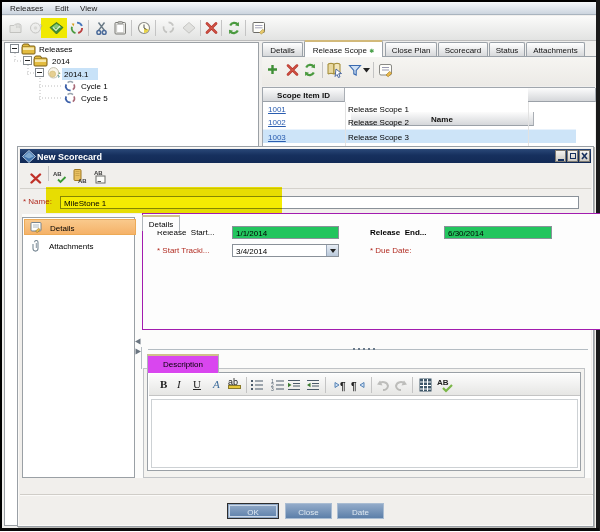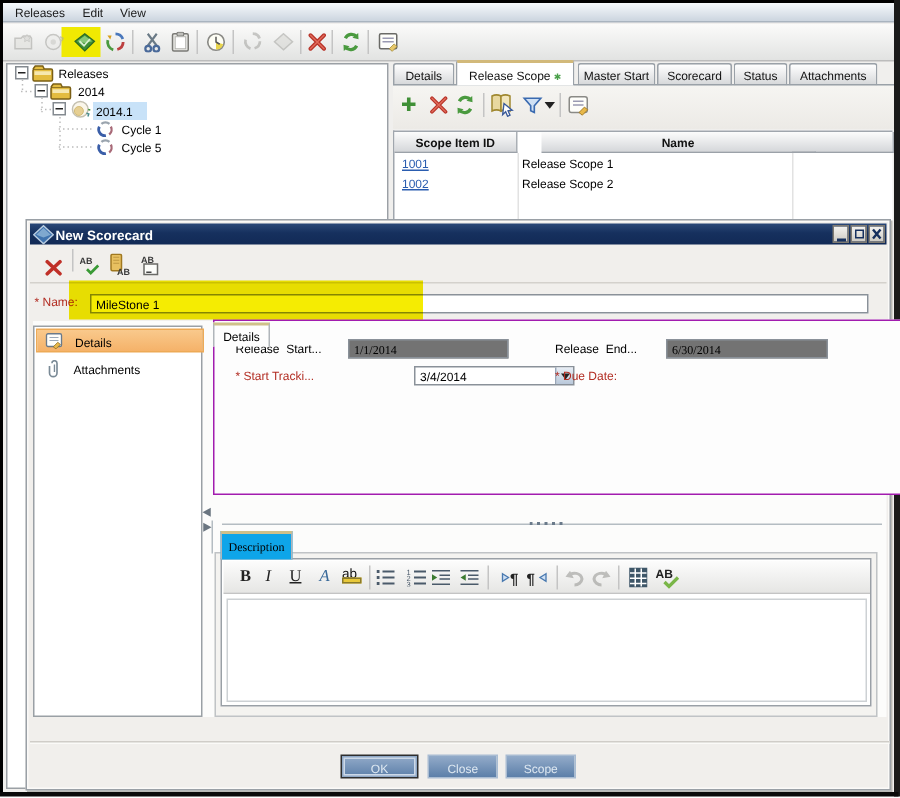--- a/index.html
+++ b/index.html
@@ -42,28 +42,28 @@
 #nameinput { position:absolute; left:42px; top:49px; width:519px; height:13px; background:#fff; border:1px solid #8a9199; color:#000; padding:2px 0 0 3px; }
 
 #dnav { position:absolute; left:4px; top:70px; width:113px; height:261px; background:#fff; border:1px solid #9aa0a5; }
 .navrow { position:absolute; left:1px; width:112px; height:16px; color:#000; }
 .navrow.sel { background:linear-gradient(#f9c98c,#f5b269); border:1px solid #edaa56; }
 
 #dettab { position:absolute; left:124px; top:68px; width:38px; height:16px; background:#fdfdfd; border:1px solid #b0b5ba; border-top:2px solid #cfc08a; border-bottom:none; text-align:center; padding-top:3px; z-index:2; }
 #detbox { position:absolute; left:124px; top:66px; width:524px; height:117px; background:#fdfdfd; border:1px solid #a21caf; }
 .flbl { position:absolute; color:#000; }
 .flbl.req { color:#b22d23; }
-.finput { position:absolute; height:13px; background:#737373; border:1px solid #8a9199; padding:2px 0 0 3px; color:#000;font-family:Liberation Serif, serif; }
-.fcombo { position:absolute; height:13px; background:#fff; border:1px solid #8a9199; padding:2px 0 0 3px; color:#000;margin-left:44px; }
+.finput { position:absolute; height:13px; background:#22c55e; border:1px solid #8a9199; padding:2px 0 0 3px; color:#000; }
+.fcombo { position:absolute; height:13px; background:#fff; border:1px solid #8a9199; padding:2px 0 0 3px; color:#000; }
 .ddbtn { position:absolute; right:0px; top:0px; width:12px; height:11px; background:linear-gradient(#e8eef5,#b9c8da); border-left:1px solid #98a6b8; }
 .ddbtn::before { content:""; position:absolute; left:3px; top:4px; border-left:3px solid transparent; border-right:3px solid transparent; border-top:4px solid #222; }
 
 #split { position:absolute; left:130px; top:202px; width:440px; height:1px; background:#b4bcc2; }
 
-#desctab { position:absolute; left:129px; top:207px; width:48px; height:19px; background:#0ea5e9; border:1px solid #b0b5ba; border-top:2px solid #cfc08a; border-bottom:none; text-align:center; padding-top:4px; z-index:2;font-family:Liberation Serif, serif; }
+#desctab { position:absolute; left:129px; top:207px; width:72px; height:19px; background:#d946ef; border:1px solid #b0b5ba; border-top:2px solid #cfc08a; border-bottom:none; text-align:center; padding-top:4px; z-index:2; }
 #descouter { position:absolute; left:125px; top:221px; width:442px; height:110px; background:#f4f3f0; border:1px solid #c0c3c6; }
 #descbox { position:absolute; left:129px; top:225px; width:434px; height:99px; background:#fff; border:1px solid #9aa0a6; }
 #desctb { position:absolute; left:1px; top:1px; width:431px; height:22px; background:linear-gradient(#fcfcfc,#e6e6e4); border-bottom:1px solid #c4c4c4; }
 #descarea { position:absolute; left:3px; top:26px; width:427px; height:69px; background:#fff; border:1px solid #cdd1d4; }
 
 #botline { position:absolute; left:2px; top:347px; width:573px; height:2px; background:#fbfaf8; border-top:1px solid #d0cdc8; }
 .btn { position:absolute; top:356px; height:16px; background:linear-gradient(#93abc9,#5c7fa9); border:1px solid #a9bcd2; color:#dfe9f2; text-align:center; padding-top:4px; }
 #okbtn { border:1px solid #2e2e2e; box-shadow:inset 0 0 0 1px #8fa8c6, inset 0 0 0 2px #ccd9e8; }
 </style>
 </head>
@@ -210,21 +210,21 @@
 <div class="abs" style="left:62px; top:68px; width:36px; height:12px; background:#c8e2f8;"></div>
 <div class="trow abs" style="left:39px; top:45px;">Releases</div>
 <div class="trow abs" style="left:52px; top:57px;">2014</div>
 <div class="trow abs" style="left:64px; top:70px;">2014.1</div>
 <div class="trow abs" style="left:81px; top:82px;">Cycle 1</div>
 <div class="trow abs" style="left:81px; top:94px;">Cycle 5</div>
 
 <div id="rpanel" class="abs">
   <div class="tab" style="left:0px; width:41px;">Details</div>
   <div class="tab active" style="left:42px; width:79px;">Release Scope <span style="color:#4aa04a; font-size:6px;">✱</span></div>
-  <div class="tab" style="left:123px; width:52px;">Master Start</div>
+  <div class="tab" style="left:123px; width:52px;">Close Plan</div>
   <div class="tab" style="left:176px; width:50px;">Scorecard</div>
   <div class="tab" style="left:227px; width:36px;">Status</div>
   <div class="tab" style="left:264px; width:59px;">Attachments</div>
   <div id="rtabline"></div>
   <div id="rtoolbar">
     <div class="tsep" style="left:60px; top:5px;"></div>
     <div class="tsep" style="left:111px; top:5px;"></div>
     <div id="rticons">
       <svg class="abs" style="left:5px;top:7px;" width="11" height="11">
           <path d="M5.5 1 V10 M1 5.5 H10" stroke="#3f8f36" stroke-width="2.4"></path>
@@ -252,29 +252,33 @@
         </svg>
       <svg class="abs" style="left:116px;top:6px;" width="16" height="15">
         <rect x="1.5" y="1.5" width="12" height="10.5" rx="1.5" fill="#fefefa" stroke="#8a8a86"></rect>
         <path d="M4 4.5 h7 M4 7 h7" stroke="#9a9ab2" stroke-width="1"></path>
         <path d="M8 12 l2.2 1.8 3.6 -3.6 -2.2 -1.8 z" fill="#e8b84a" stroke="#a07820" stroke-width="0.6"></path>
       </svg>
     </div>
   </div>
   <div id="rtable">
     <div class="th" style="left:0; width:82px;">Scope Item ID</div>
-    <div class="th" style="left:98px; width:183px;">Name</div>
+    <div class="th" style="left:88px; width:183px;margin-top:24px;">Name</div>
     <div class="th" style="left:265px; width:68px;">&nbsp;</div>
     <div class="tr" style="top:14px;">
         <span class="c1">1001</span>
         <span class="c2">Release Scope 1</span>
       </div>
     <div class="tr" style="top:27.5px;">
         <span class="c1">1002</span>
         <span class="c2">Release Scope 2</span>
+      </div>
+    <div class="tr" style="top:41px; background:#cde4f8; border-top:1px solid #e8f2fc;">
+        <span class="c1">1003</span>
+        <span class="c2">Release Scope 3</span>
       </div>
     <div class="gridv" style="left:82px;"></div>
     <div class="gridv" style="left:265px;"></div>
   </div>
 </div>
 
 <div id="dialog" class="abs">
   <div id="dtitle">
     <svg style="position:absolute; left:2px; top:0.5px;" width="14" height="13">
       <path d="M7 0.5 L13.5 6.5 L7 12.5 L0.5 6.5 Z" fill="#4073ae" stroke="#b8cce0" stroke-width="1"></path>
@@ -337,21 +341,21 @@
         <path d="M2.6 2.2 a1.7 1.7 0 0 1 3.4 0 V8.6 a2.5 2.5 0 0 1 -5 0 V4" fill="none" stroke="#7a8a96" stroke-width="1.1"></path>
         <path d="M4.3 3 V8" stroke="#7a8a96" stroke-width="0.9"></path>
       </svg>
     </div>
   </div>
 
   <div id="dettab">Details</div>
   <div id="detbox">
     <span class="flbl" style="left:14px; top:14px;">Release&nbsp; Start...</span>
     <div class="finput" style="left:89px; top:12px; width:107px;">1/1/2014</div>
-    <span class="flbl" style="left:227px; top:14px;">Release&nbsp; End...</span>
+    <span class="flbl" style="left:227px; top:14px;font-weight:bold;">Release&nbsp; End...</span>
     <div class="finput" style="left:301px; top:12px; width:108px;">6/30/2014</div>
     <span class="flbl req" style="left:14px; top:32px;">* Start Tracki...</span>
     <div class="fcombo" style="left:89px; top:30px; width:107px;">3/4/2014<div class="ddbtn"></div></div>
     <span class="flbl req" style="left:227px; top:32px;">* Due Date:</span>
   </div>
 
   <div id="split"></div>
   <div style="position:absolute;left:123px;top:200px;width:1px;height:22px;background:#b4bcc2;"></div>
   <svg class="abs" style="left:335px; top:200px;" width="24" height="4">
       <g fill="#6a7a8a">
@@ -434,14 +438,14 @@
           <path d="M6 11 l3 3 6 -6" fill="none" stroke="#7ab648" stroke-width="2.2"></path>
         </svg>
       </div>
     </div>
     <div id="descarea"></div>
   </div>
 
   <div id="botline"></div>
   <div class="btn" id="okbtn" style="left:209px; width:52px;">OK</div>
   <div class="btn" style="left:267px; width:47px;">Close</div>
-  <div class="btn" style="left:319px; width:47px;">Scope</div>
+  <div class="btn" style="left:319px; width:47px;">Date</div>
 </div>
 
 </body></html>

